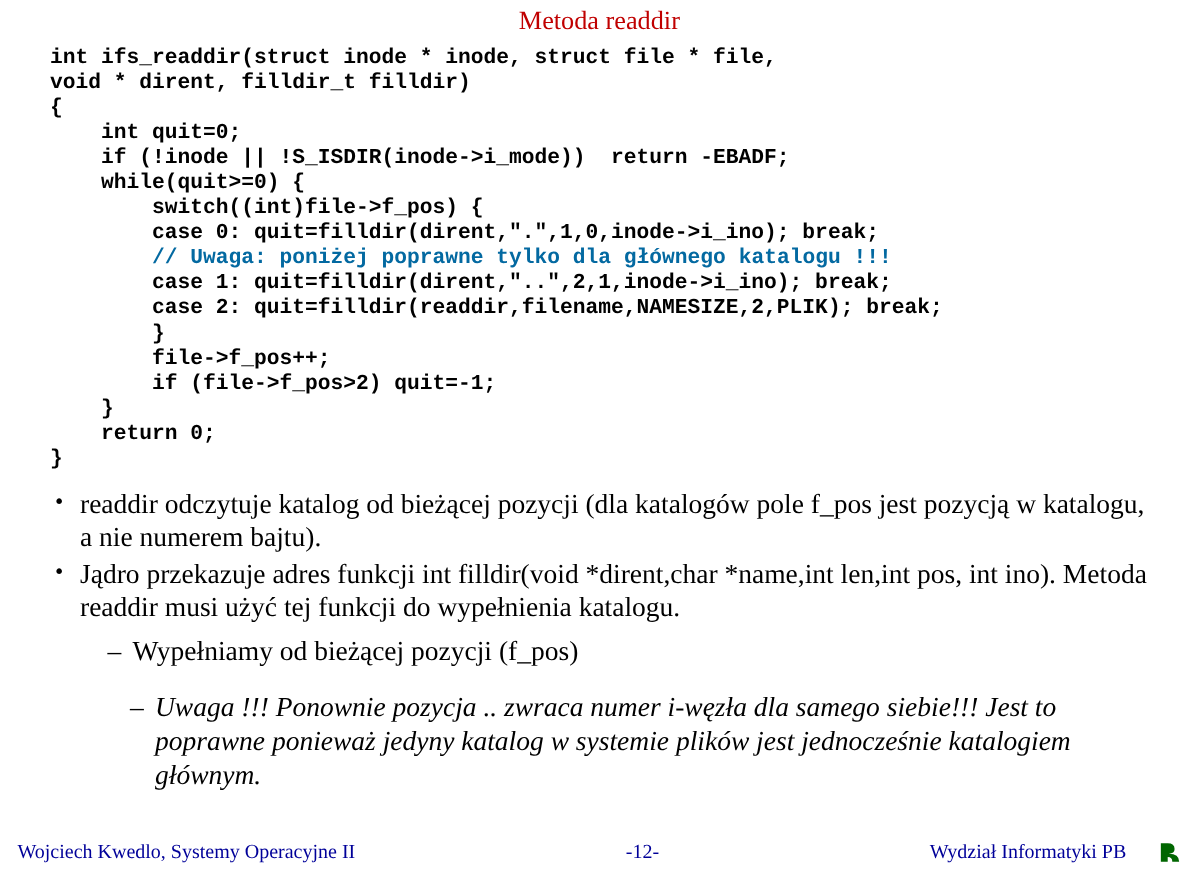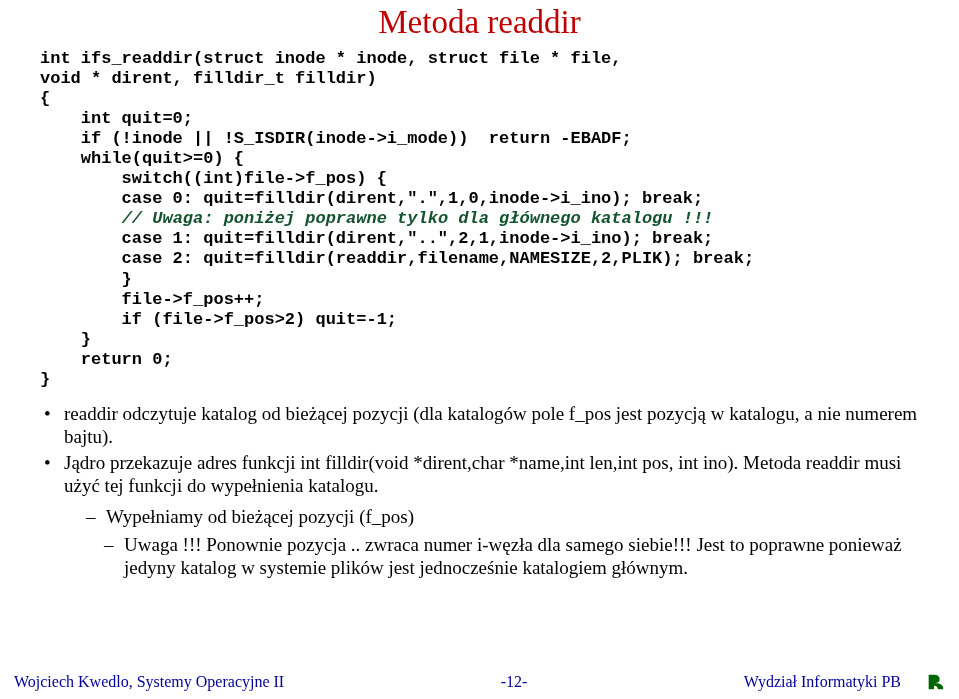--- a/index.html
+++ b/index.html
@@ -12,44 +12,43 @@
     height: 699px;
     position: relative;
     box-sizing: border-box;
   }
   .page {
     padding: 0 40px 0 40px;
     box-sizing: border-box;
   }
   .title {
     text-align: center;
-    font-size: 33px;
+    font-size: 21px;
     color: #c00000;
     font-weight: normal;
     margin: 4px 0 8px 0;
     font-family: Georgia, "Times New Roman", serif;
   }
   pre {
     font-family: "Courier New", monospace;
     font-size: 17px;
     line-height: 1.18;
     margin: 0 0 12px 0;
     white-space: pre;
     font-weight: bold;
   }
   .comment {
-    color: #14532d;
-    font-style: italic;
+    color: #0369a1;
     font-weight: bold;
   }
   ul.bullets {
     list-style: none;
     padding: 0;
     margin: 0;
-    font-size: 19px;
+    font-size: 22px;
     line-height: 1.22;
   }
   ul.bullets > li {
     position: relative;
     padding-left: 24px;
     margin-bottom: 3px;
   }
   ul.bullets > li::before {
     content: "•";
     position: absolute;
@@ -75,21 +74,22 @@
     top: 0;
   }
   ul.sub2 {
     list-style: none;
     padding: 0;
     margin: 0;
   }
   ul.sub2 > li {
     position: relative;
     padding-left: 60px;
-    margin-top: 4px;
+    margin-top: 18px;
+    font-style: italic;
   }
   ul.sub2 > li::before {
     content: "–";
     position: absolute;
     left: 40px;
     top: 0;
   }
   .footer {
     position: absolute;
     bottom: 6px;

